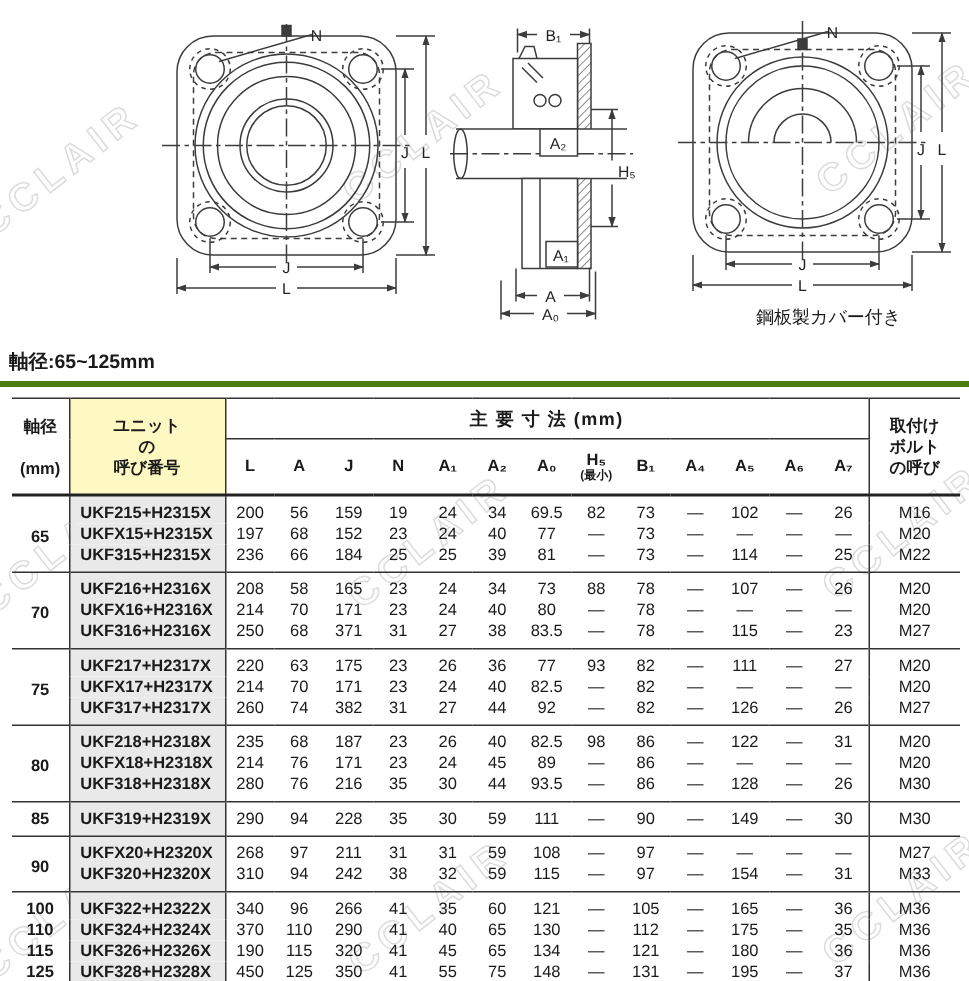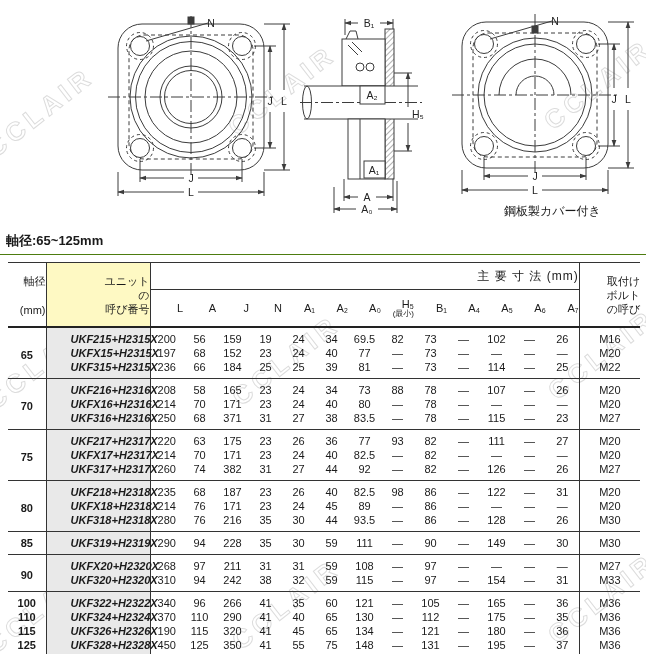--- a/index.html
+++ b/index.html
@@ -17,42 +17,42 @@
   .drawings-area{position:relative;height:232px;}
   .page-title{position:absolute;left:27px;top:2px;font-size:17px;font-weight:bold;}
   .subtitle{position:absolute;left:27px;top:38px;font-size:12px;line-height:18px;}
   .drw{position:absolute;}
   .drw-left{left:98px;top:14px;}
   .drw-mid{left:300px;top:11px;}
   .drw-right{left:444px;top:12px;}
   .cover-caption{position:absolute;left:504px;top:203px;font-size:12px;}
   svg text{font-family:"Liberation Sans","DejaVu Sans",sans-serif;font-size:10.5px;fill:#222;}
   
-  .section-row{margin:0;padding:0 0 4px 6px;border-bottom:1px solid #4d7c0f;
+  .section-row{margin:0;padding:0 0 4px 6px;border-bottom:4px solid #4d7c0f;
                font-size:13px;font-weight:bold;}
   
   table{border-collapse:collapse;table-layout:fixed;width:632px;margin:7px 0 0 8px;}
   col.c-dia{width:38px;} col.c-name{width:104px;} col.c-dim{width:33px;} col.c-bolt{width:61px;}
   thead{border-top:1px solid #333;border-bottom:2px solid #222;}
-  th{font-weight:normal;font-size:11px;text-align:right;vertical-align:middle;padding:0;}
+  th{font-weight:bold;font-size:11px;text-align:center;vertical-align:middle;padding:0;}
   .shaft-th{border-right:1px solid #333;}
   .shaft-th div:first-child{margin-bottom:15px;}
   .unit-th{border-right:1px solid #333;background:#fef9c3;line-height:14px;}
   .main-th{border-bottom:1px solid #333;font-size:12px;height:26px;letter-spacing:1px;}
   .bolt-th{border-left:1px solid #333;line-height:14px;}
   .dim-th{height:36px;}
   .h5-note{font-size:8px;line-height:8px;}
   tbody{border-bottom:1.5px solid #333;}
   tbody:last-child{border-bottom:2px solid #222;}
   td{font-size:11px;line-height:14px;text-align:center;padding:0;white-space:nowrap;}
   tr.gfirst td{padding-top:4px;}
   tr.glast td{padding-bottom:4px;}
   td.dia{border-right:1px solid #333;font-weight:bold;}
   td.name{border-right:1px solid #333;background:#e9e9e9;font-weight:bold;
-          text-align:left;padding-left:24px;font-style:italic;}
+          text-align:left;padding-left:7px;}
   td.bolt{border-left:1px solid #333;}
 </style>
 </head>
 <body>
 
 <div class="page">
 
   <div class="wm-layer">
     <div class="wm" style="left:-20px;top:140px">CCLAIR</div>
     <div class="wm" style="left:222px;top:118px">CCLAIR</div>

